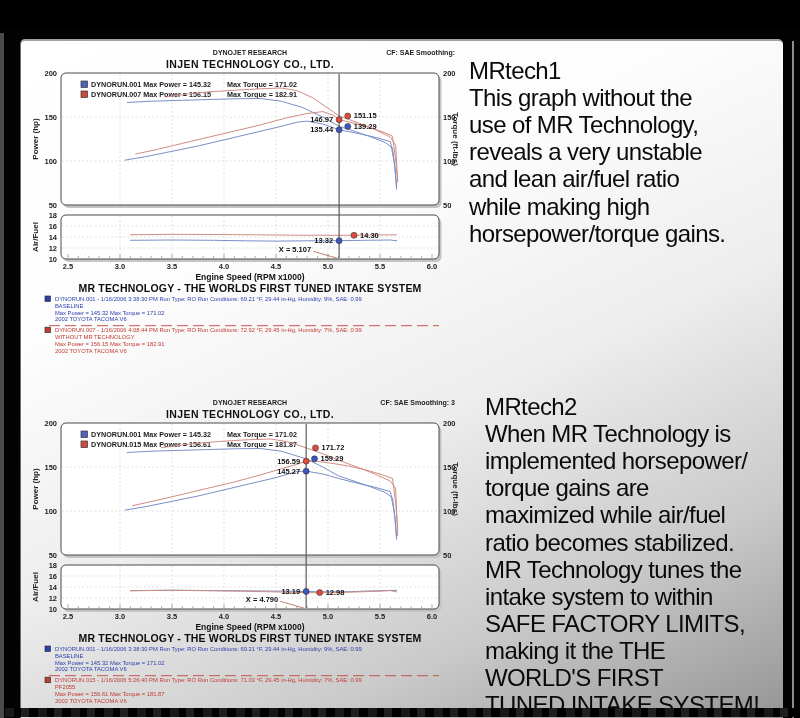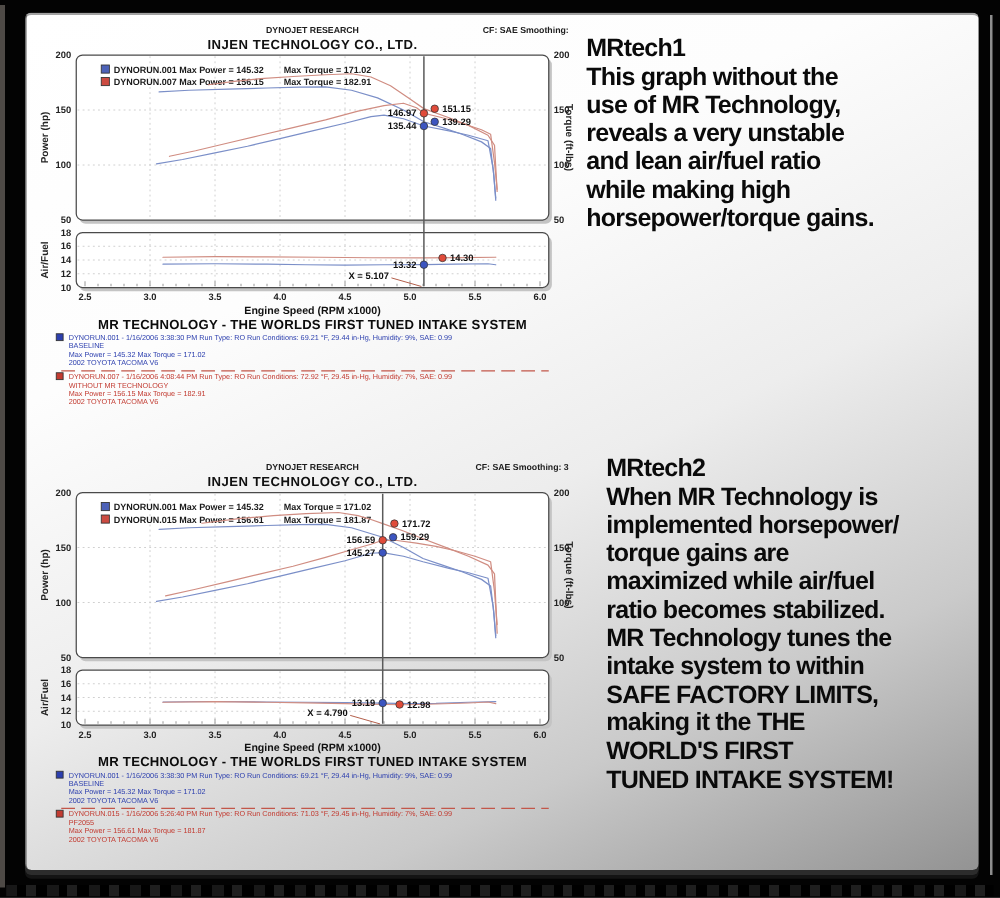--- a/index.html
+++ b/index.html
@@ -1,38 +1,38 @@
 <!DOCTYPE html>
 <html><head>
 <meta charset="utf-8">
 <style>
   html,body{margin:0;padding:0;}
   body{
     width:800px;height:718px;position:relative;overflow:hidden;
     background:#000;font-family:"Liberation Sans",sans-serif;
   }
-  .stage{position:absolute;inset:0;background:#030303;}
+  .stage{position:absolute;inset:0;background:#030303;margin-top:29px;}
   .edge-left{position:absolute;left:0;top:4px;width:4px;height:706px;background:#4e4a46;}
   .edge-right{position:absolute;right:6px;top:12px;width:2px;height:688px;background:#8d8d8d;}
   .page{
     position:absolute;left:20px;top:10px;width:762px;height:684px;
     border-radius:5px;border-top:2px solid #a2a2a2;border-left:1px solid #6d6d6d;
     background:linear-gradient(155deg,#ffffff 0%,#fdfdfd 30%,#ededed 55%,#cacaca 78%,#939393 100%);
     box-shadow:0 4px 0 #2c2c2c,0 7px 0 #141414;
   }
   .bottom-strip{
     position:absolute;left:5px;right:5px;bottom:1px;height:9px;
     background:repeating-linear-gradient(90deg,#181818 0 9px,#000 9px 16px,#1f1f1f 16px 24px,#000 24px 33px);
   }
   .left-col{position:absolute;left:4px;top:2px;width:438px;}
   .left-col svg{display:block;}
   .chart2{margin-top:32px;}
   .right-col{position:absolute;left:448px;top:16px;width:314px;height:662px;}
   .bigtext{
-    font-weight:700;font-size:20px;line-height:1.13;letter-spacing:-0.6px;
+    font-weight:400;font-size:24px;line-height:1.13;letter-spacing:-0.6px;
     color:#0a0a0a;white-space:pre;
   }
   .bigtext2{position:absolute;top:336px;left:16px;}
 
   
   .panel{fill:#ffffff;stroke:#4a4a4a;stroke-width:1;}
   .panel-sh{fill:#c4c4c4;}
   .grid{stroke:#c9c9c9;stroke-width:0.7;stroke-dasharray:1.5 2.6;fill:none;}
   .tick{stroke:#777;stroke-width:0.6;}
   .curve{stroke-width:1;fill:none;stroke-linejoin:round;stroke-linecap:round;}

